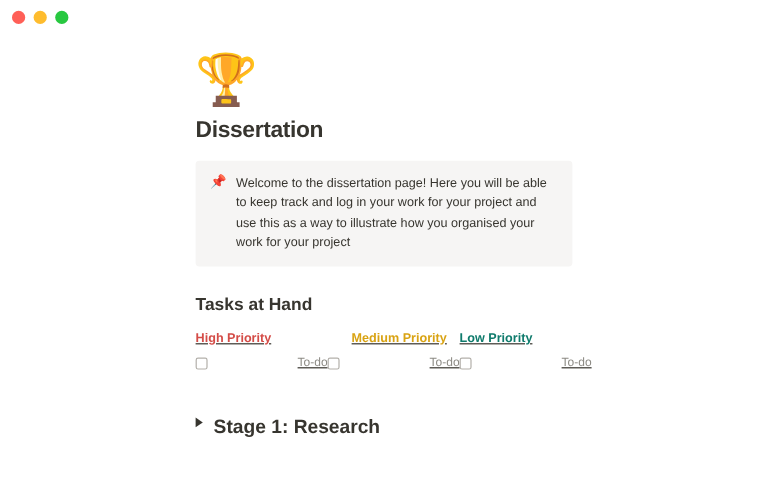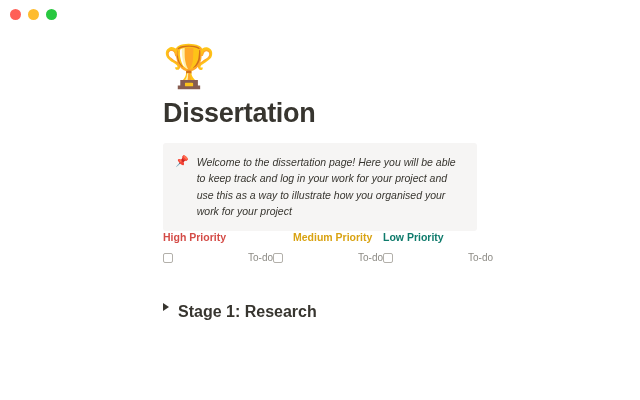--- a/index.html
+++ b/index.html
@@ -53,21 +53,21 @@
 
   .page-icon {
     font-size: 42px;
     line-height: 1;
     margin-top: 18px;
     margin-bottom: 10px;
     user-select: none;
   }
 
   .page-title {
-    font-size: 27px;
+    font-size: 19px;
     font-weight: bold;
     letter-spacing: -0.3px;
     margin: 0 0 14px 0;
     color: #37352f;
   }
 
   .callout {
     background: #f6f5f4;
     border-radius: 3px;
     padding: 11px 12px 12px 12px;
@@ -77,34 +77,34 @@
     box-sizing: border-box;
   }
   .callout-icon {
     font-size: 11px;
     line-height: 1.45;
     flex: 0 0 auto;
   }
   .callout-text {
     font-size: 10.5px;
     line-height: 1.55;
-    font-style: italic;
     color: #37352f;
   }
 
   .section-heading {
     font-size: 14.5px;
     font-weight: bold;
     margin: 24px 0 14px 0;
     color: #37352f;
   }
 
   .columns {
     display: flex;
     gap: 0;
+    text-decoration: underline;
   }
   .col {
     width: 110px;
   }
   .col-heading {
     font-size: 10.5px;
     font-weight: bold;
     margin-bottom: 9px;
   }
   .col-heading.high { color: #d44c47; }
@@ -167,20 +167,21 @@
 
     <div class="page-icon">🏆</div>
 
     <h1 class="page-title">Dissertation</h1>
 
     <div class="callout">
       <span class="callout-icon">📌</span>
       <span class="callout-text">Welcome to the dissertation page! Here you will be able to keep track and log in your work for your project and use this as a way to illustrate how you organised your work for your project</span>
     </div>
 
+    <h2 class="section-heading">Tasks at Hand</h2>
 
     <div class="columns">
 
       <div class="col">
         <div class="col-heading high">High Priority</div>
         <div class="todo-row">
           <span class="checkbox"></span>
           <span class="todo-label">To-do</span>
         </div>
       </div>

